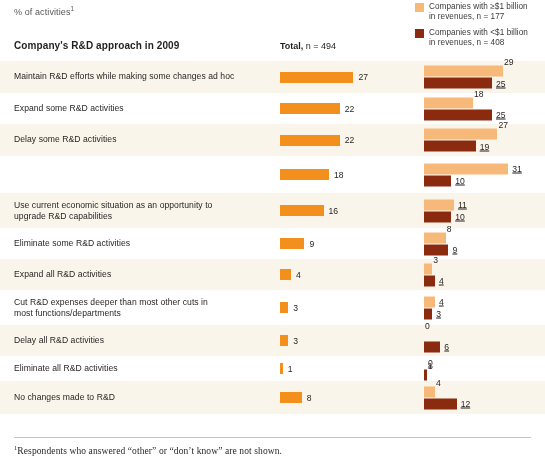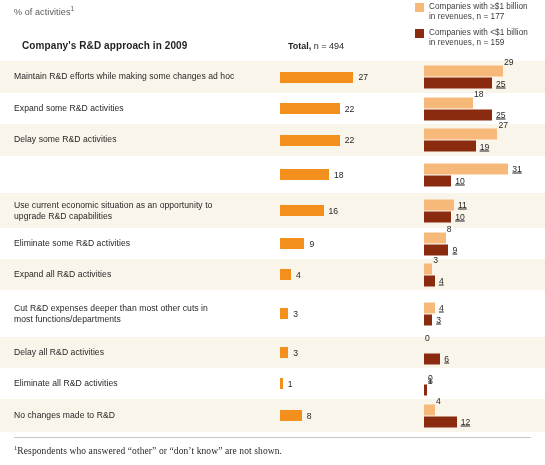--- a/index.html
+++ b/index.html
@@ -54,21 +54,21 @@
   .legend-text {
     font-size: 8.2px;
     line-height: 10px;
     color: #3b3b3b;
     letter-spacing: 0.05px;
   }
 
   
   .header-band {
     position: absolute;
-    left: 8px;
+    left: 0;
     top: 38px;
     width: 445px;
     height: 21px;
     padding-left: 14px;
   }
   .header-title {
     position: absolute;
     left: 14px;
     top: 2px;
     font-size: 10px;
@@ -201,21 +201,21 @@
         <span class="legend-swatch" style="background: rgb(247, 185, 122);"></span>
         <span class="legend-text">
           <div>Companies with ≥$1 billion</div>
           <div>in revenues, n = 177</div>
         </span>
       </div>
       <div class="legend-row">
         <span class="legend-swatch" style="background: rgb(138, 43, 16);"></span>
         <span class="legend-text">
           <div>Companies with &lt;$1 billion</div>
-          <div>in revenues, n = 159</div>
+          <div>in revenues, n = 408</div>
         </span>
       </div>
     </div>
 
   <div class="header-band">
     <div class="header-title">Company's R&amp;D approach in 2009</div>
     <div class="header-total">
       <b>Total,</b><span> n = 494</span>
     </div>
   </div>
@@ -345,21 +345,21 @@
           <div class="split-line light">
             <div class="bar-light" style="width: 8.16px; background: rgb(247, 185, 122);"></div>
             <span class="val-above" style="left: 9.16px;">3</span>
           </div>
           <div class="split-line dark">
             <div class="bar-dark" style="width: 10.88px; background: rgb(138, 43, 16);"></div>
             <span class="val-split">4</span>
           </div>
         </div>
       </div>
-      <div class="row plain" style="height: 47px;">
+      <div class="row plain" style="height: 35px;">
         <div class="row-label">
           <div>Cut R&amp;D expenses deeper than most other cuts in</div>
           <div>most functions/departments</div>
         </div>
         <div class="total-group">
           <div class="bar-total" style="width: 8.16px; background: rgb(243, 144, 29);"></div>
           <div class="val-total">3</div>
         </div>
         <div class="split-group">
           <div class="split-line light">
@@ -384,21 +384,21 @@
           <div class="split-line light">
             <div class="bar-light" style="width: 0px; background: rgb(247, 185, 122);"></div>
             <span class="val-above" style="left: 1px;">0</span>
           </div>
           <div class="split-line dark">
             <div class="bar-dark" style="width: 16.32px; background: rgb(138, 43, 16);"></div>
             <span class="val-split">6</span>
           </div>
         </div>
       </div>
-      <div class="row plain" style="height: 31px;">
+      <div class="row plain" style="height: 25px;">
         <div class="row-label">
           <div>Eliminate all R&amp;D activities</div>
         </div>
         <div class="total-group">
           <div class="bar-total" style="width: 2.72px; background: rgb(243, 144, 29);"></div>
           <div class="val-total">1</div>
         </div>
         <div class="split-group">
           <div class="split-line light">
             <div class="bar-light" style="width: 0px; background: rgb(247, 185, 122);"></div>

